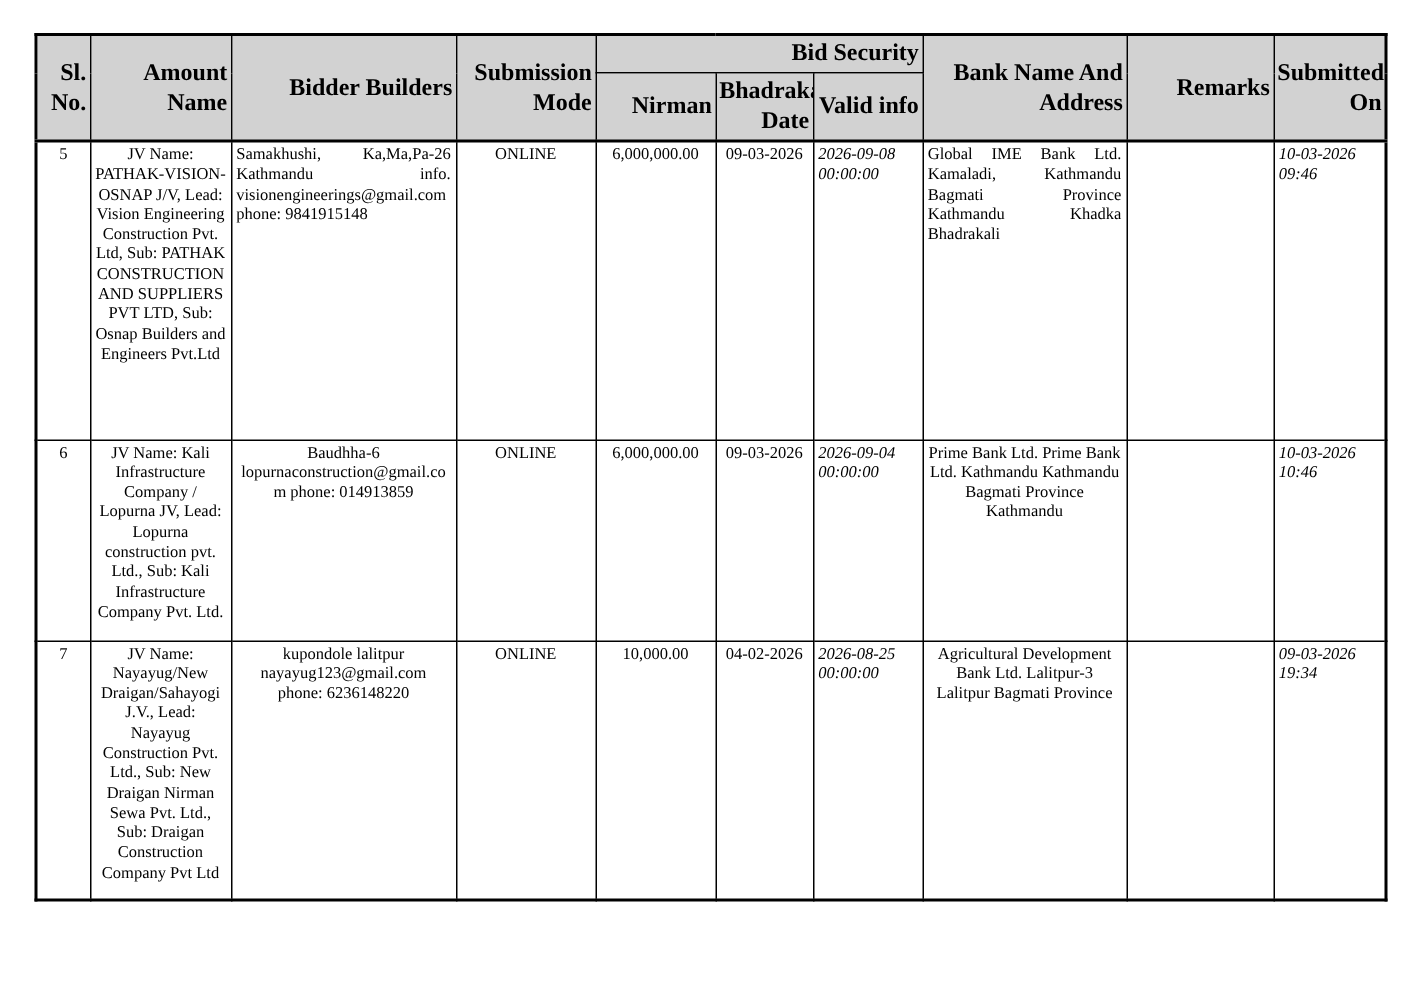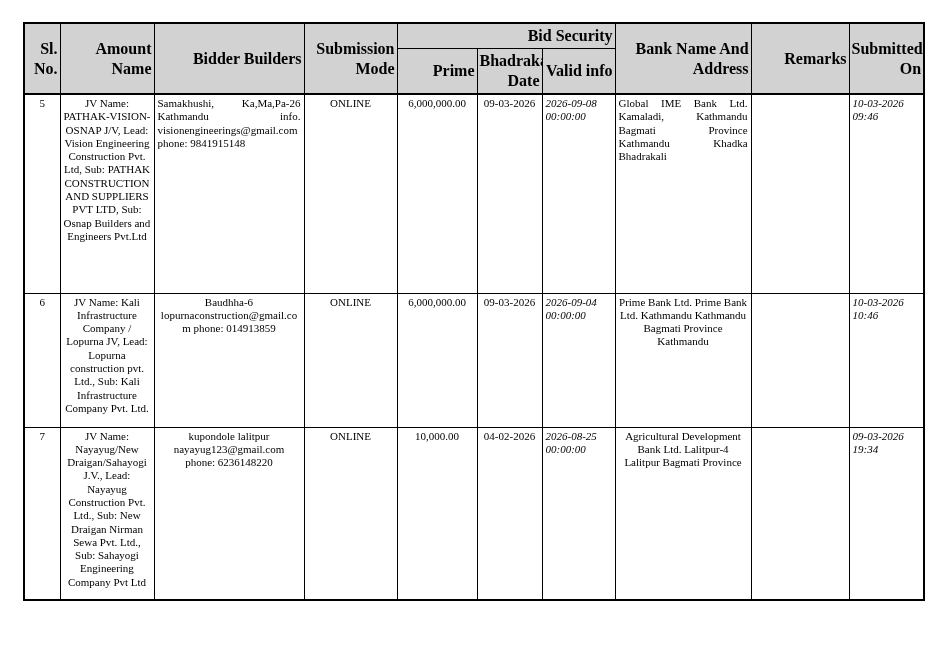--- a/index.html
+++ b/index.html
@@ -81,21 +81,21 @@
         <th rowspan="2">Sl. No.</th>
         <th rowspan="2">Amount Name</th>
         <th rowspan="2">Bidder Builders</th>
         <th rowspan="2">Submission Mode</th>
         <th colspan="3">Bid Security</th>
         <th rowspan="2">Bank Name And Address</th>
         <th rowspan="2">Remarks</th>
         <th rowspan="2">Submitted On</th>
       </tr>
       <tr class="hdr-sub">
-        <th>Prime</th>
+        <th>Nirman</th>
         <th>Bhadrakali Date</th>
         <th>Valid info</th>
       </tr>
     </thead>
     <tbody>
       <tr class="row-5">
         <td class="c-center">5</td>
         <td class="c-left">JV Name: PATHAK-VISION-OSNAP J/V, Lead: Vision Engineering Construction Pvt. Ltd, Sub: PATHAK CONSTRUCTION AND SUPPLIERS PVT LTD, Sub: Osnap Builders and Engineers Pvt.Ltd</td>
         <td class="c-justify">Samakhushi, Ka,Ma,Pa-26 Kathmandu info. visionengineerings@gmail.com phone: 9841915148</td>
         <td class="c-center">ONLINE</td>
@@ -117,27 +117,27 @@
         <td class="c-center">09-03-2026</td>
         <td class="c-prelines">2026-09-04
 00:00:00</td>
         <td class="c-left">Prime Bank Ltd. Prime Bank Ltd. Kathmandu Kathmandu Bagmati Province Kathmandu</td>
         <td class="c-left"></td>
         <td class="c-prelines">10-03-2026
 10:46</td>
       </tr>
       <tr class="row-7">
         <td class="c-center">7</td>
-        <td class="c-left">JV Name: Nayayug/New Draigan/Sahayogi J.V., Lead: Nayayug Construction Pvt. Ltd., Sub: New Draigan Nirman Sewa Pvt. Ltd., Sub: Sahayogi Engineering Company Pvt Ltd</td>
+        <td class="c-left">JV Name: Nayayug/New Draigan/Sahayogi J.V., Lead: Nayayug Construction Pvt. Ltd., Sub: New Draigan Nirman Sewa Pvt. Ltd., Sub: Draigan Construction Company Pvt Ltd</td>
         <td class="c-left">kupondole lalitpur nayayug123@gmail.com phone: 6236148220</td>
         <td class="c-center">ONLINE</td>
         <td class="c-center">10,000.00</td>
         <td class="c-center">04-02-2026</td>
         <td class="c-prelines">2026-08-25
 00:00:00</td>
-        <td class="c-left">Agricultural Development Bank Ltd.  Lalitpur-4 Lalitpur Bagmati Province</td>
+        <td class="c-left">Agricultural Development Bank Ltd.  Lalitpur-3 Lalitpur Bagmati Province</td>
         <td class="c-left"></td>
         <td class="c-prelines">09-03-2026
 19:34</td>
       </tr>
     </tbody>
   </table>
 </div>
 
 </body></html>

